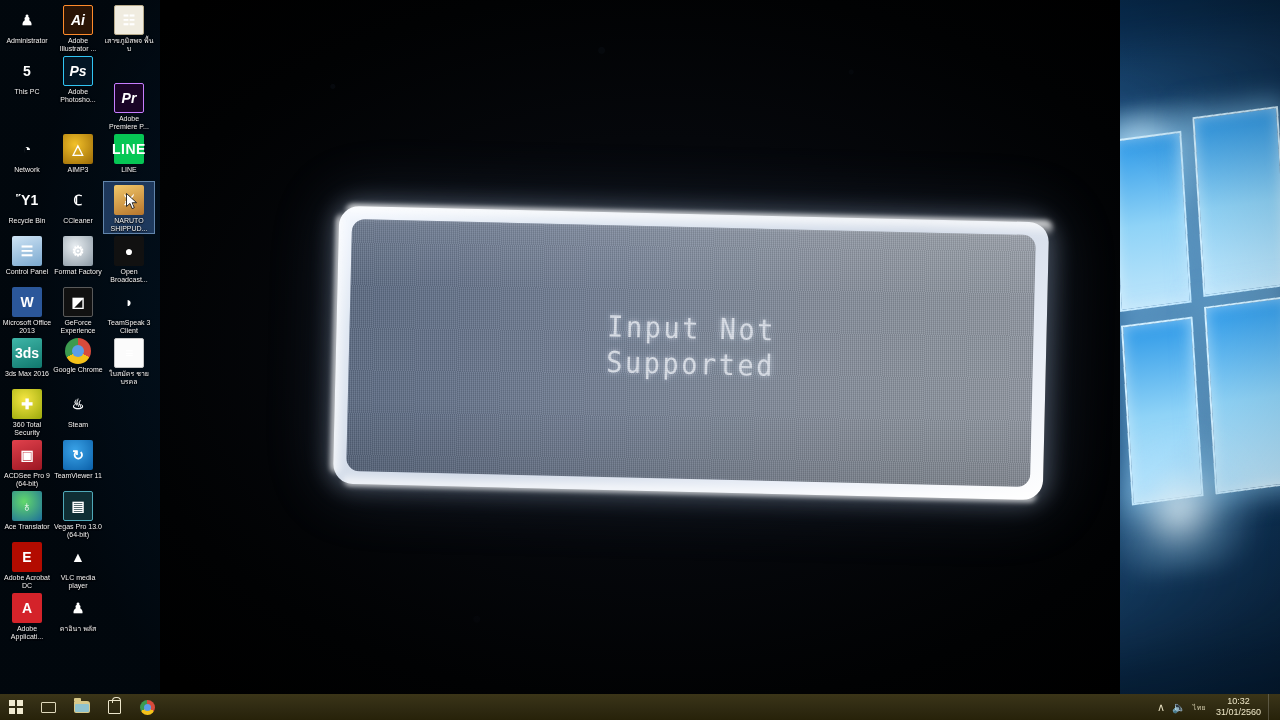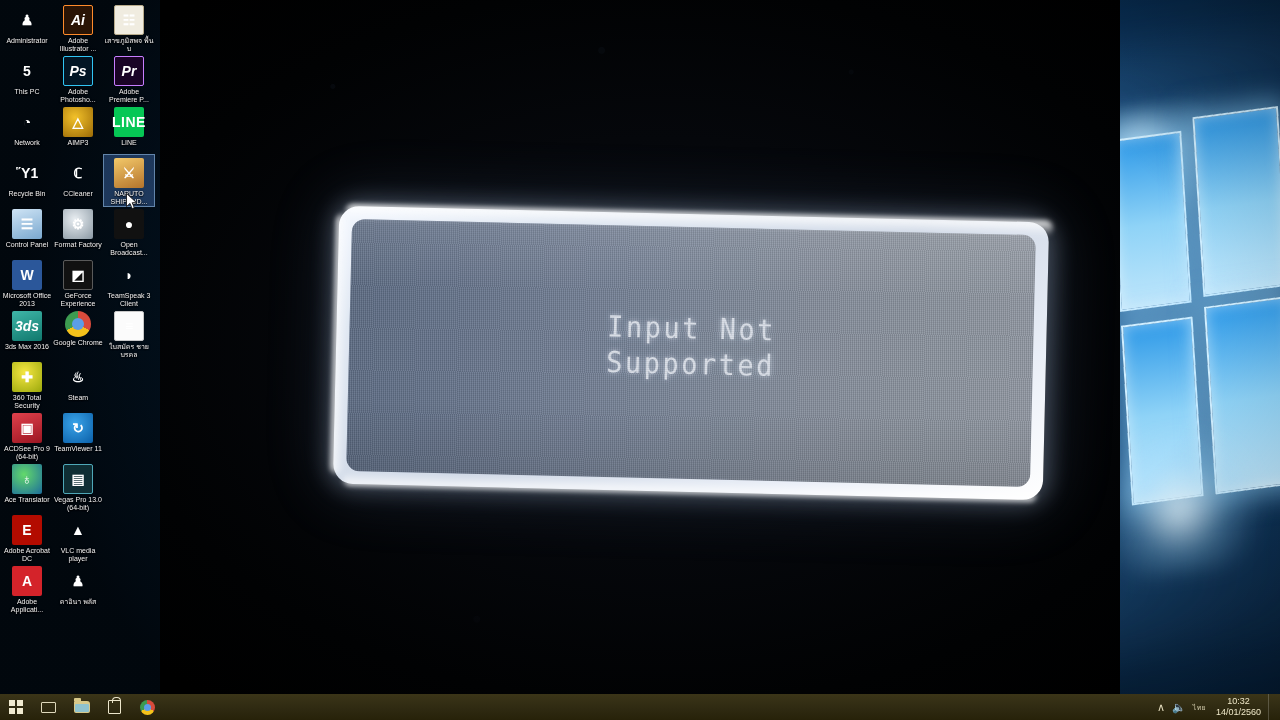--- a/index.html
+++ b/index.html
@@ -78,32 +78,32 @@
     margin-top:2px; width:50px; text-align:center;
     font-size:7px; line-height:8px; color:#f2f2f2;
     text-shadow:0 1px 1px rgba(0,0,0,.95), 0 0 2px rgba(0,0,0,.9);
     word-break:break-word;
   }
   .dicon.selected { background:rgba(70,120,190,.42); outline:1px solid rgba(140,185,235,.7); }
 
   
   .ic-ai   { background:#2a1405; border:1.5px solid #ff8b2b; color:#ff9a3d; font-size:13px; font-style:italic; }
   .ic-ps   { background:#021524; border:1.5px solid #31c5f4; color:#36c9f7; font-size:13px; font-style:italic; }
-  .ic-pr   { background:#1a0426; border:1.5px solid #c77dff; color:#cf8cff; font-size:13px; font-style:italic; }
+  .ic-pr   { background:#1a0426; border:1.5px solid #c77dff; color:#cf8cff; font-size:13px; font-style:italic;margin-top:27px; }
   .ic-aimp { background:radial-gradient(circle at 40% 35%,#f2c12a,#9b6a06); border-radius:50%; color:#1a1200; font-size:15px; }
   .ic-line { background:#06c755; border-radius:7px; color:#fff; font-size:7px; letter-spacing:.5px; }
   .ic-cc   { background:transparent; color:#d33; font-size:22px; }
   .ic-naru { background:linear-gradient(160deg,#f3c96a,#b5742c); border-radius:3px; color:#3a2000; font-size:13px; }
   .ic-cp   { background:linear-gradient(160deg,#cfe4f5,#7aa8cf); border-radius:3px; color:#123; font-size:11px; }
   .ic-ff   { background:radial-gradient(circle at 40% 35%,#e9eef2,#8a98a3); border-radius:50%; color:#2a3138; font-size:12px; }
   .ic-obs  { background:#111; border-radius:50%; color:#fff; font-size:16px; }
   .ic-word { background:#2b579a; border-radius:2px; color:#fff; font-size:14px; }
   .ic-gf   { background:#111; border:1px solid #5a5a5a; border-radius:2px; color:#76b900; font-size:14px; }
   .ic-ts   { background:transparent; color:#6a9fd8; font-size:19px; }
-  .ic-3ds  { background:linear-gradient(160deg,#3fb6a8,#10786d); border-radius:3px; color:#eafffb; font-size:8px;font-style:italic; }
+  .ic-3ds  { background:linear-gradient(160deg,#3fb6a8,#10786d); border-radius:3px; color:#eafffb; font-size:8px; }
   .ic-doc  { background:#fbfbfb; border:1px solid #c8c8c8; border-radius:1px; color:#888; font-size:9px; width:23px; height:28px; }
   .ic-360  { background:radial-gradient(circle at 42% 35%,#f5e642,#9aa80b); border-radius:50%; color:#2c3d05; font-size:15px; }
   .ic-steam{ background:transparent; color:#bcd3e6; font-size:20px; }
   .ic-acd  { background:linear-gradient(160deg,#e0414c,#9c1622); border-radius:3px; color:#fff; font-size:12px; }
   .ic-tv   { background:radial-gradient(circle at 40% 35%,#3aa3e8,#0a5fa8); border-radius:4px; color:#fff; font-size:14px; }
   .ic-ace  { background:radial-gradient(circle at 40% 35%,#63d96b,#1c6d9c); border-radius:50%; color:#fff; font-size:12px; }
   .ic-vp   { background:#0f2e34; border:1.5px solid #4fa8b8; border-radius:2px; color:#cfe9ef; font-size:12px; }
   .ic-acro { background:#b30b00; border-radius:3px; color:#fff; font-size:15px; }
   .ic-vlc  { background:transparent; color:#ff8c1a; font-size:20px; }
   .ic-adac { background:#d4232a; border-radius:3px; color:#fff; font-size:14px; }
@@ -430,19 +430,19 @@
         <span class="chrome"></span>
       </div>
     </div>
 
     <div class="tb-right">
       <span class="tray-ico">∧</span>
       <span class="tray-ico">🔈</span>
       <span class="tray-lang">ไทย</span>
       <div id="clock">
         <div>10:32</div>
-        <div>14/01/2560</div>
+        <div>31/01/2560</div>
       </div>
       <div id="tb-showdesktop"></div>
     </div>
   </div>
 
 </div>
 
 </body></html>

